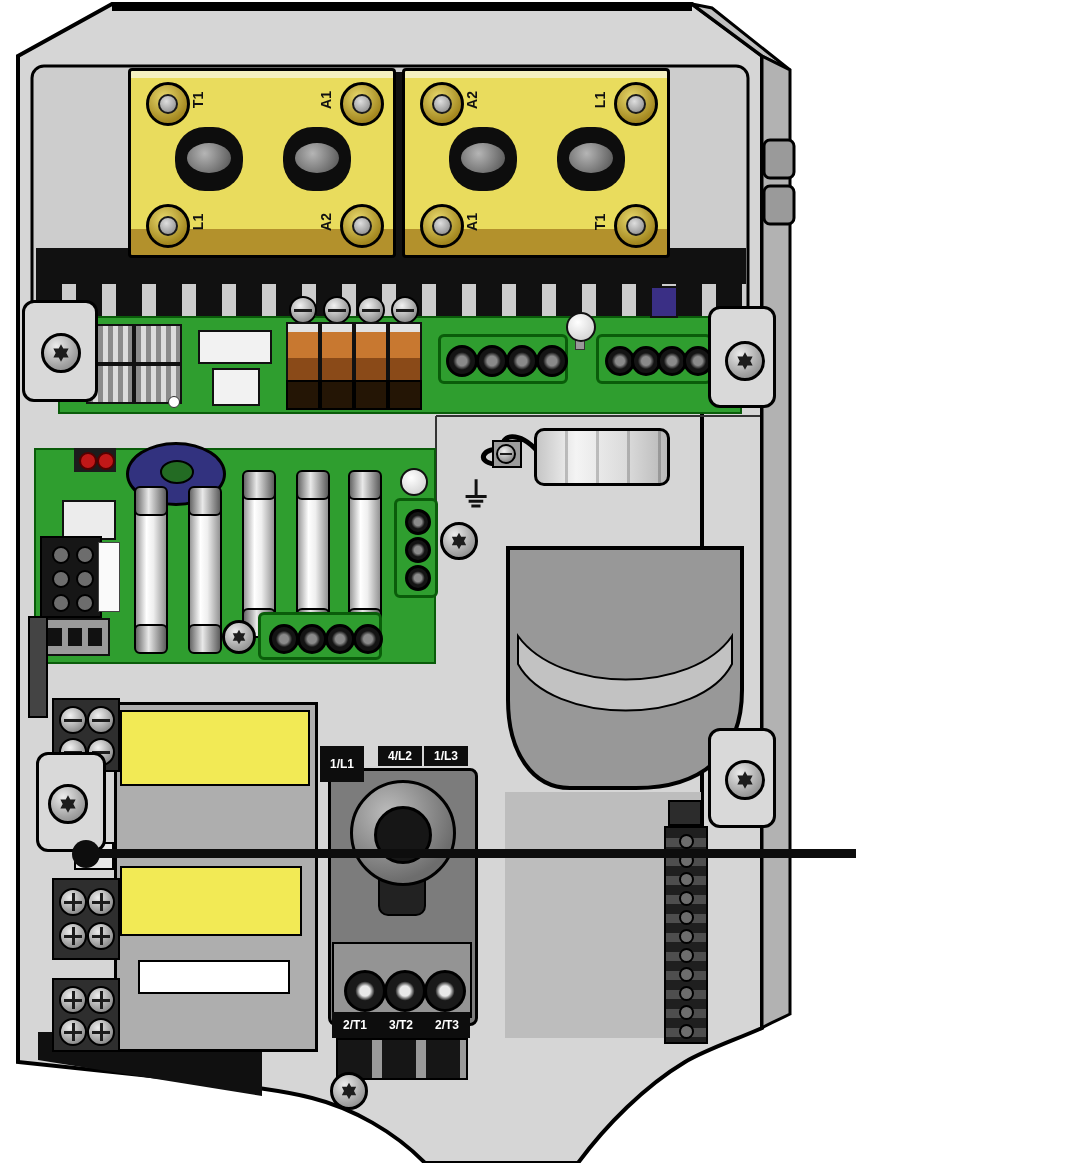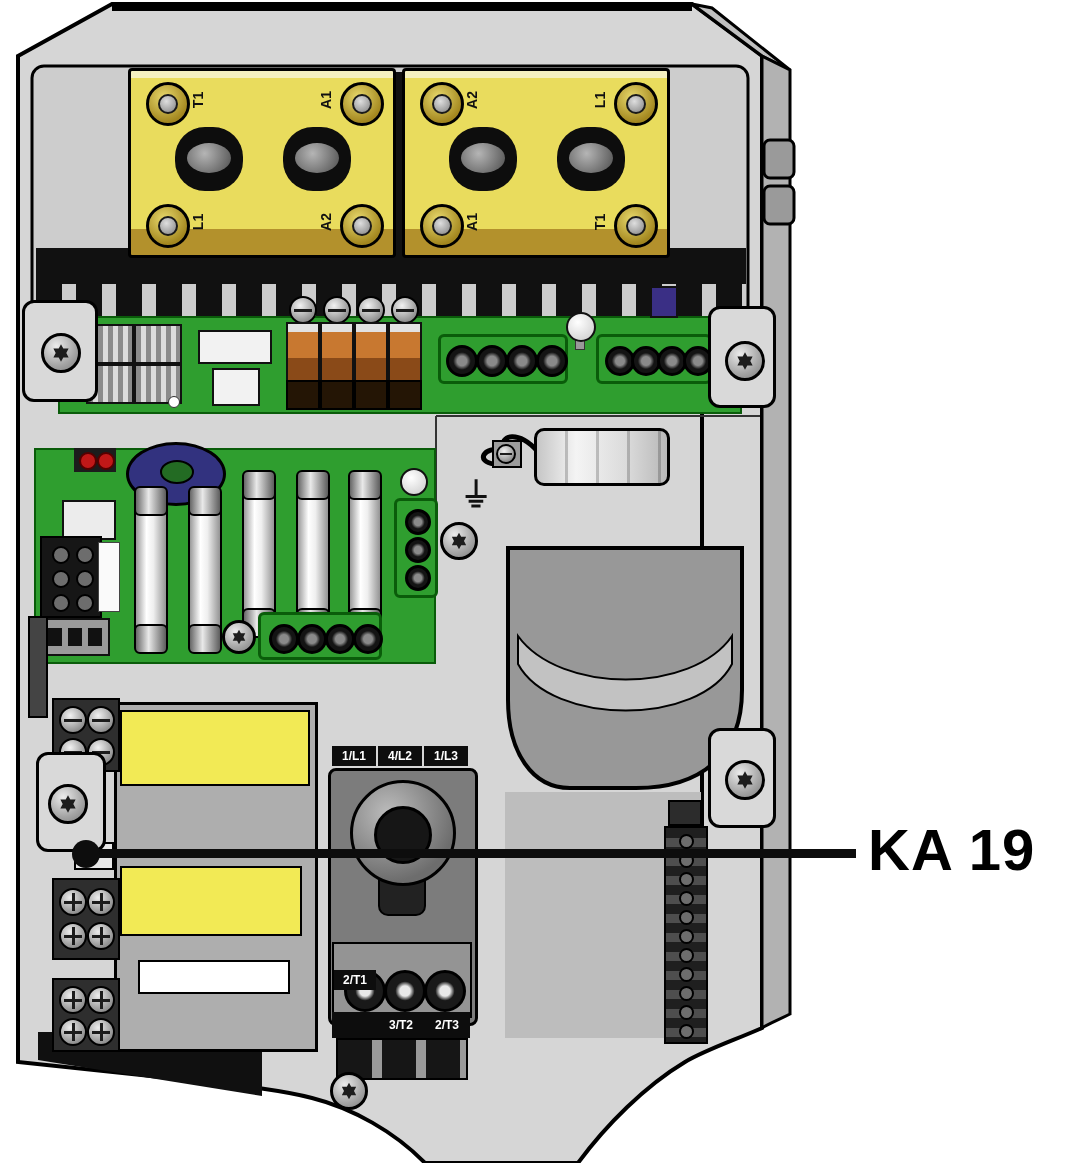--- a/index.html
+++ b/index.html
@@ -266,38 +266,37 @@
     <div class="screw-phil" style="left:33px;top:38px;width:24px;height:24px;"></div>
   </div>
 
   <div class="tab" style="left:36px;top:752px;width:64px;height:94px;z-index:10">
     <div class="torx" style="left:9px;top:29px;width:34px;height:34px;"></div>
   </div>
   <div class="tab" style="left:708px;top:728px;width:62px;height:94px;z-index:10">
     <div class="torx" style="left:14px;top:29px;width:34px;height:34px;"></div>
   </div>
 
-  <div class="wlabel" style="left:332px;top:746px;width:44px;height:20px;z-index:6">1/L1</div>
+  <div class="wlabel" style="left:320px;top:746px;width:44px;height:36px;z-index:6">1/L1</div>
   <div class="wlabel" style="left:378px;top:746px;width:44px;height:20px;z-index:6">4/L2</div>
   <div class="wlabel" style="left:424px;top:746px;width:44px;height:20px;z-index:6">1/L3</div>
   <div class="abs" style="left:328px;top:768px;width:144px;height:252px;background:#7c7c7c;border:3px solid #000;border-radius:8px;z-index:5"></div>
   <div class="abs" style="left:378px;top:856px;width:44px;height:56px;background:#222;border:2px solid #000;border-radius:10px;z-index:6"></div>
   <div class="abs" style="left:350px;top:780px;width:100px;height:100px;border-radius:50%;border:3px solid #000;z-index:7;
        background:radial-gradient(circle at 35% 30%,#bcbcbc,#6d6d6d 72%);"></div>
   <div class="abs" style="left:374px;top:806px;width:52px;height:52px;border-radius:50%;background:#161616;border:3px solid #000;z-index:8"></div>
   <div class="abs" style="left:332px;top:942px;width:136px;height:72px;background:#949494;border:2px solid #000;z-index:6">
     <div class="big-hole" style="left:10px;top:26px;width:36px;height:36px;"></div>
     <div class="big-hole" style="left:50px;top:26px;width:36px;height:36px;"></div>
     <div class="big-hole" style="left:90px;top:26px;width:36px;height:36px;"></div>
   </div>
   <div class="abs" style="left:332px;top:1012px;width:138px;height:26px;background:#0d0d0d;z-index:6"></div>
-  <div class="wlabel" style="left:334px;top:970px;width:42px;height:20px;z-index:7">2/T1</div>
+  <div class="wlabel" style="left:334px;top:1015px;width:42px;height:20px;z-index:7">2/T1</div>
   <div class="wlabel" style="left:380px;top:1015px;width:42px;height:20px;z-index:7">3/T2</div>
   <div class="wlabel" style="left:426px;top:1015px;width:42px;height:20px;z-index:7">2/T3</div>
   <div class="abs" style="left:336px;top:1038px;width:128px;height:38px;border:2px solid #000;z-index:6;
        background:repeating-linear-gradient(90deg,#161616 0 34px,#9a9a9a 34px 44px);"></div>
   <div class="torx" style="left:330px;top:1072px;width:32px;height:32px;z-index:7"></div>
 
   <div class="callout-line" style="left:86px;top:849px;width:770px;height:9px;z-index:60"></div>
   <div class="callout-dot" style="left:72px;top:840px;width:28px;height:28px;z-index:61"></div>
-  <div class="callout-text" style="left:868px;top:820px;z-index:61">KA 19</div>
 
 </div>
 
 </body></html>

